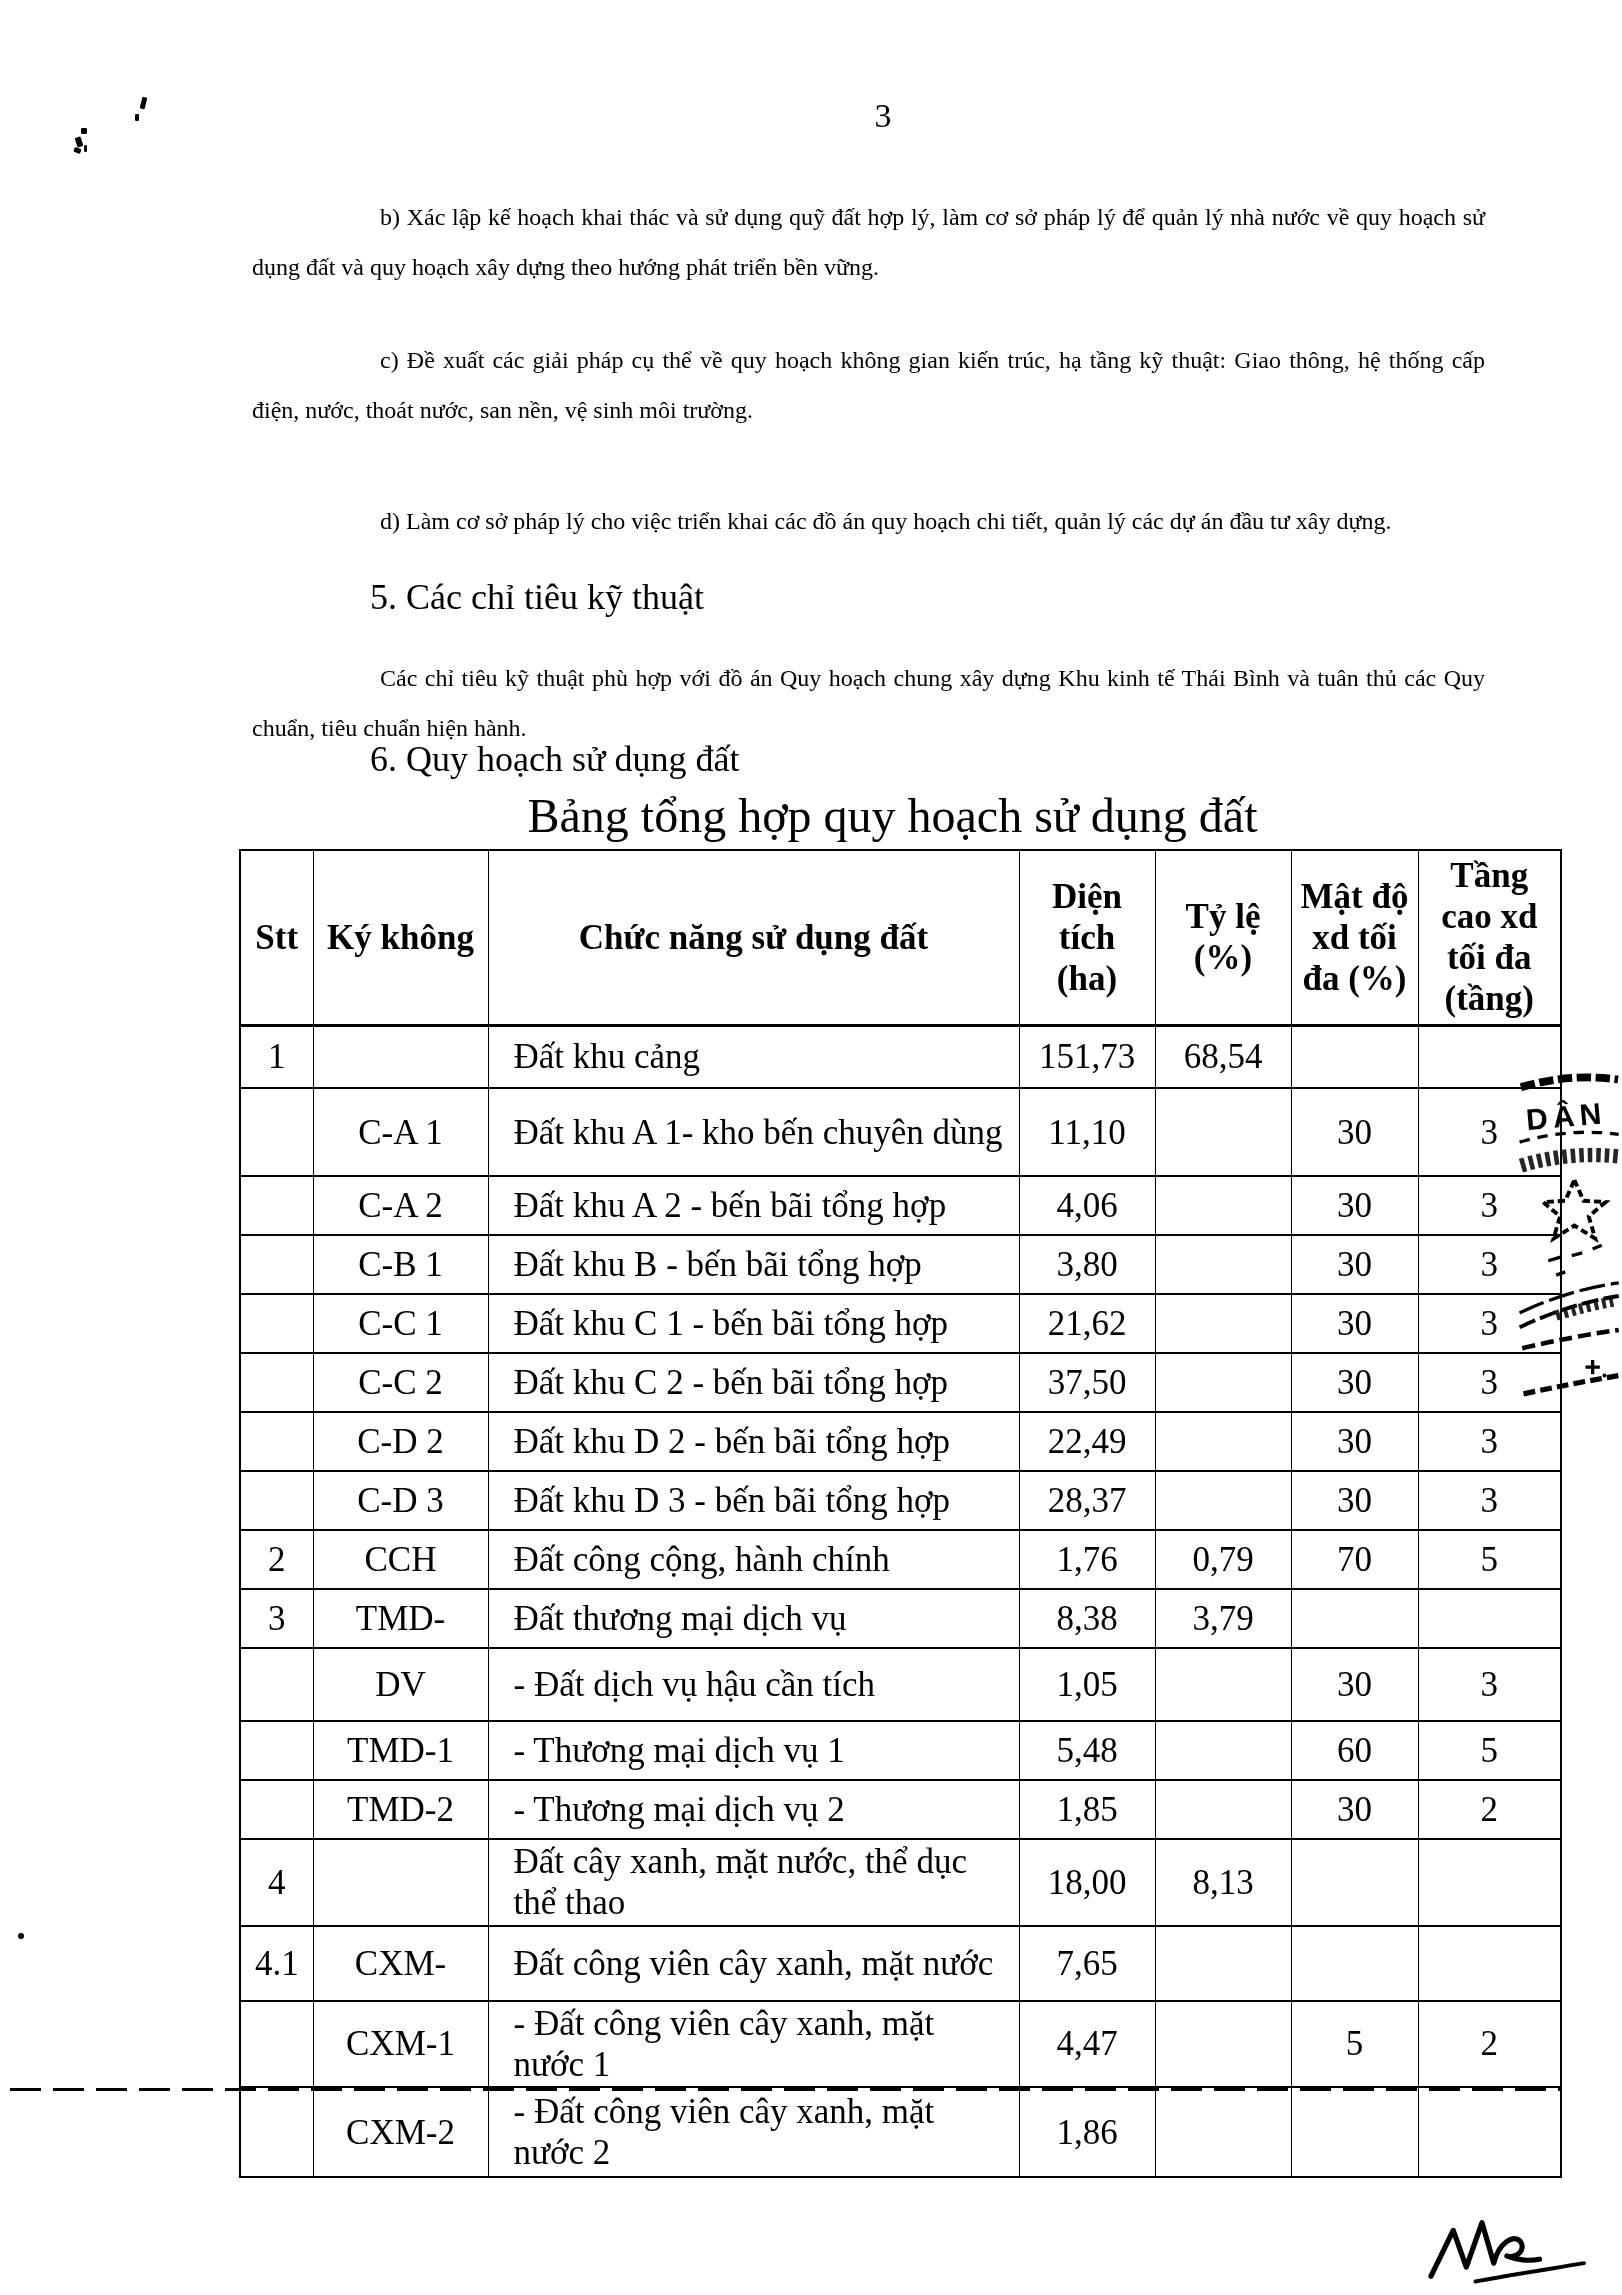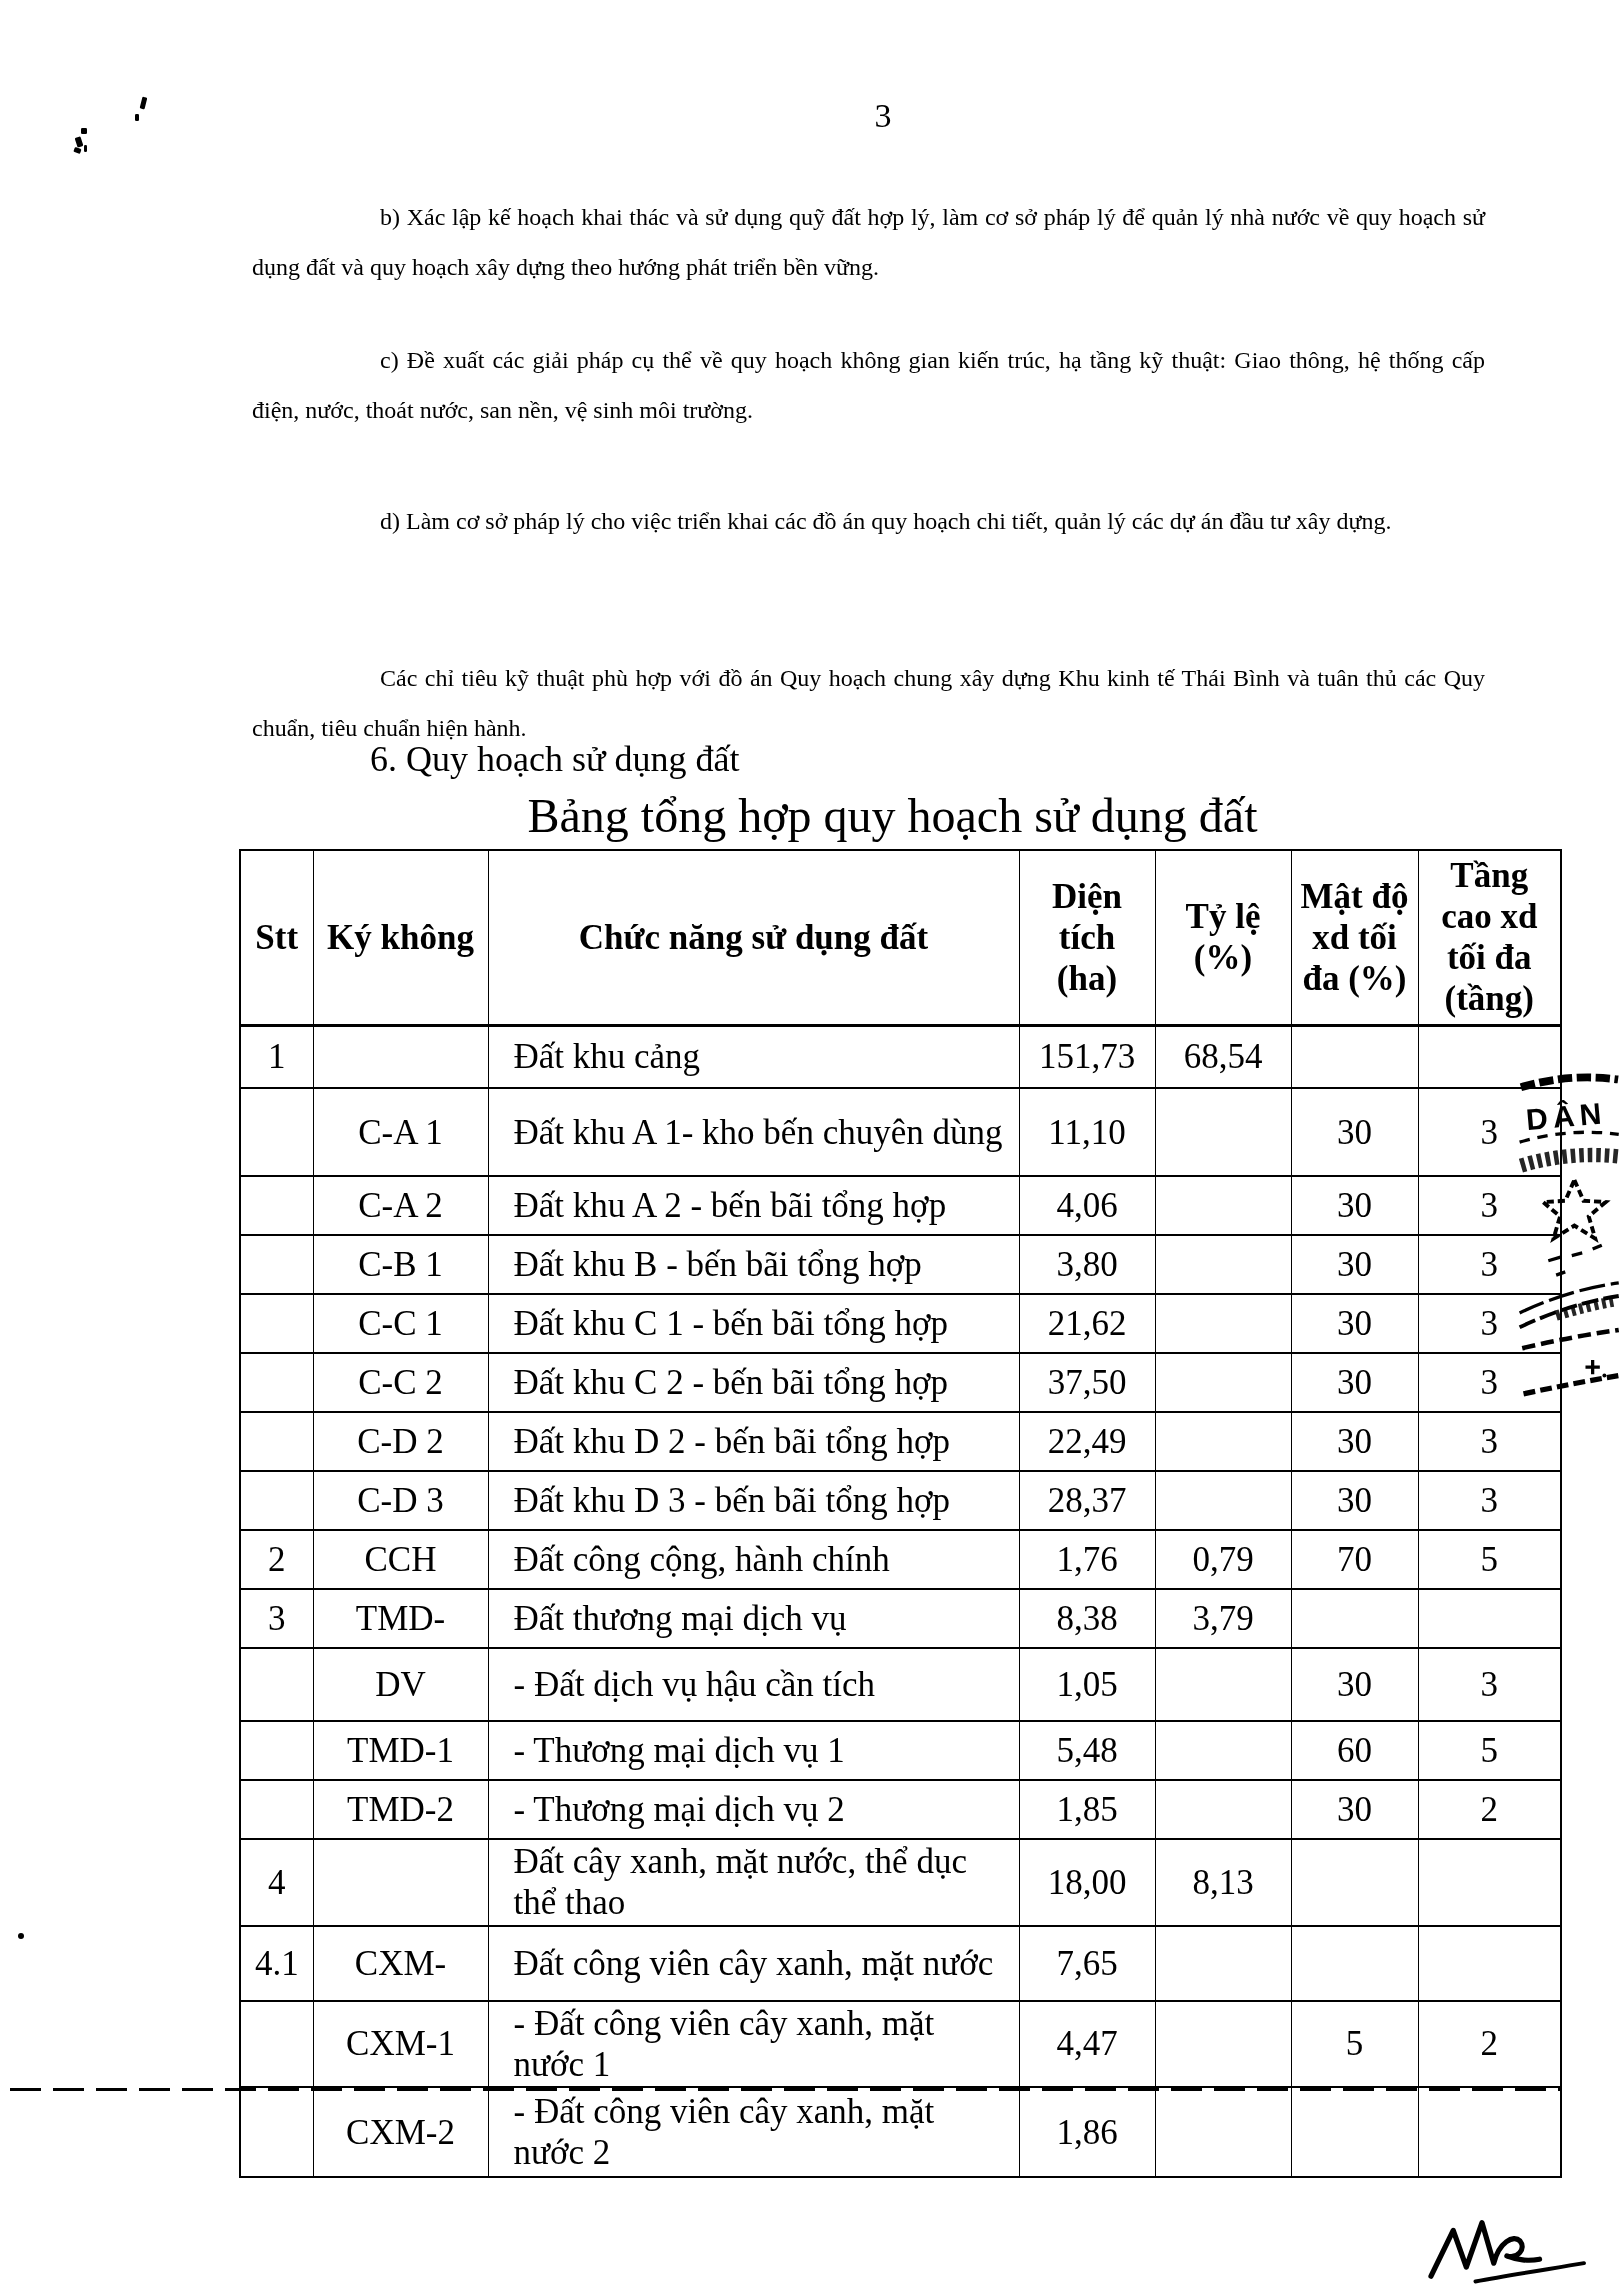--- a/index.html
+++ b/index.html
@@ -84,20 +84,21 @@
   <div class="speck" style="left:135px;top:114px;width:3.9px;height:6.5px;"></div>
   <div class="speck" style="left:81px;top:128px;width:5.9px;height:5.9px;"></div>
   <div class="speck" style="left:76px;top:137px;width:5.9px;height:9.8px;transform:rotate(-18deg);"></div>
   <div class="speck" style="left:84px;top:145px;width:2.6px;height:7.2px;"></div>
   <div class="speck" style="left:74px;top:148px;width:7.2px;height:4.6px;transform:rotate(20deg);"></div>
   <div class="speck" style="left:18.3px;top:1933px;width:5.9px;height:5.9px;border-radius:50%;"></div>
 
   <p class="para" id="para-b">b) Xác lập kế hoạch khai thác và sử dụng quỹ đất hợp lý, làm cơ sở pháp lý để quản lý nhà nước về quy hoạch sử dụng đất và quy hoạch xây dựng theo hướng phát triển bền vững.</p>
   <p class="para" id="para-c">c) Đề xuất các giải pháp cụ thể về quy hoạch không gian kiến trúc, hạ tầng kỹ thuật: Giao thông, hệ thống cấp điện, nước, thoát nước, san nền, vệ sinh môi trường.</p>
   <p class="para" id="para-d">d) Làm cơ sở pháp lý cho việc triển khai các đồ án quy hoạch chi tiết, quản lý các dự án đầu tư xây dựng.</p>
+  <p class="head" id="head-5">5. Các chỉ tiêu kỹ thuật</p>
   <p class="para" id="para-tech">Các chỉ tiêu kỹ thuật phù hợp với đồ án Quy hoạch chung xây dựng Khu kinh tế Thái Bình và tuân thủ các Quy chuẩn, tiêu chuẩn hiện hành.</p>
   <p class="head" id="head-6">6. Quy hoạch sử dụng đất</p>
 
   <div class="caption">Bảng tổng hợp quy hoạch sử dụng đất</div>
 
   <table id="landuse-table">
     <colgroup>
       <col style="width:73px">
         <col style="width:175px">
         <col style="width:531px">

